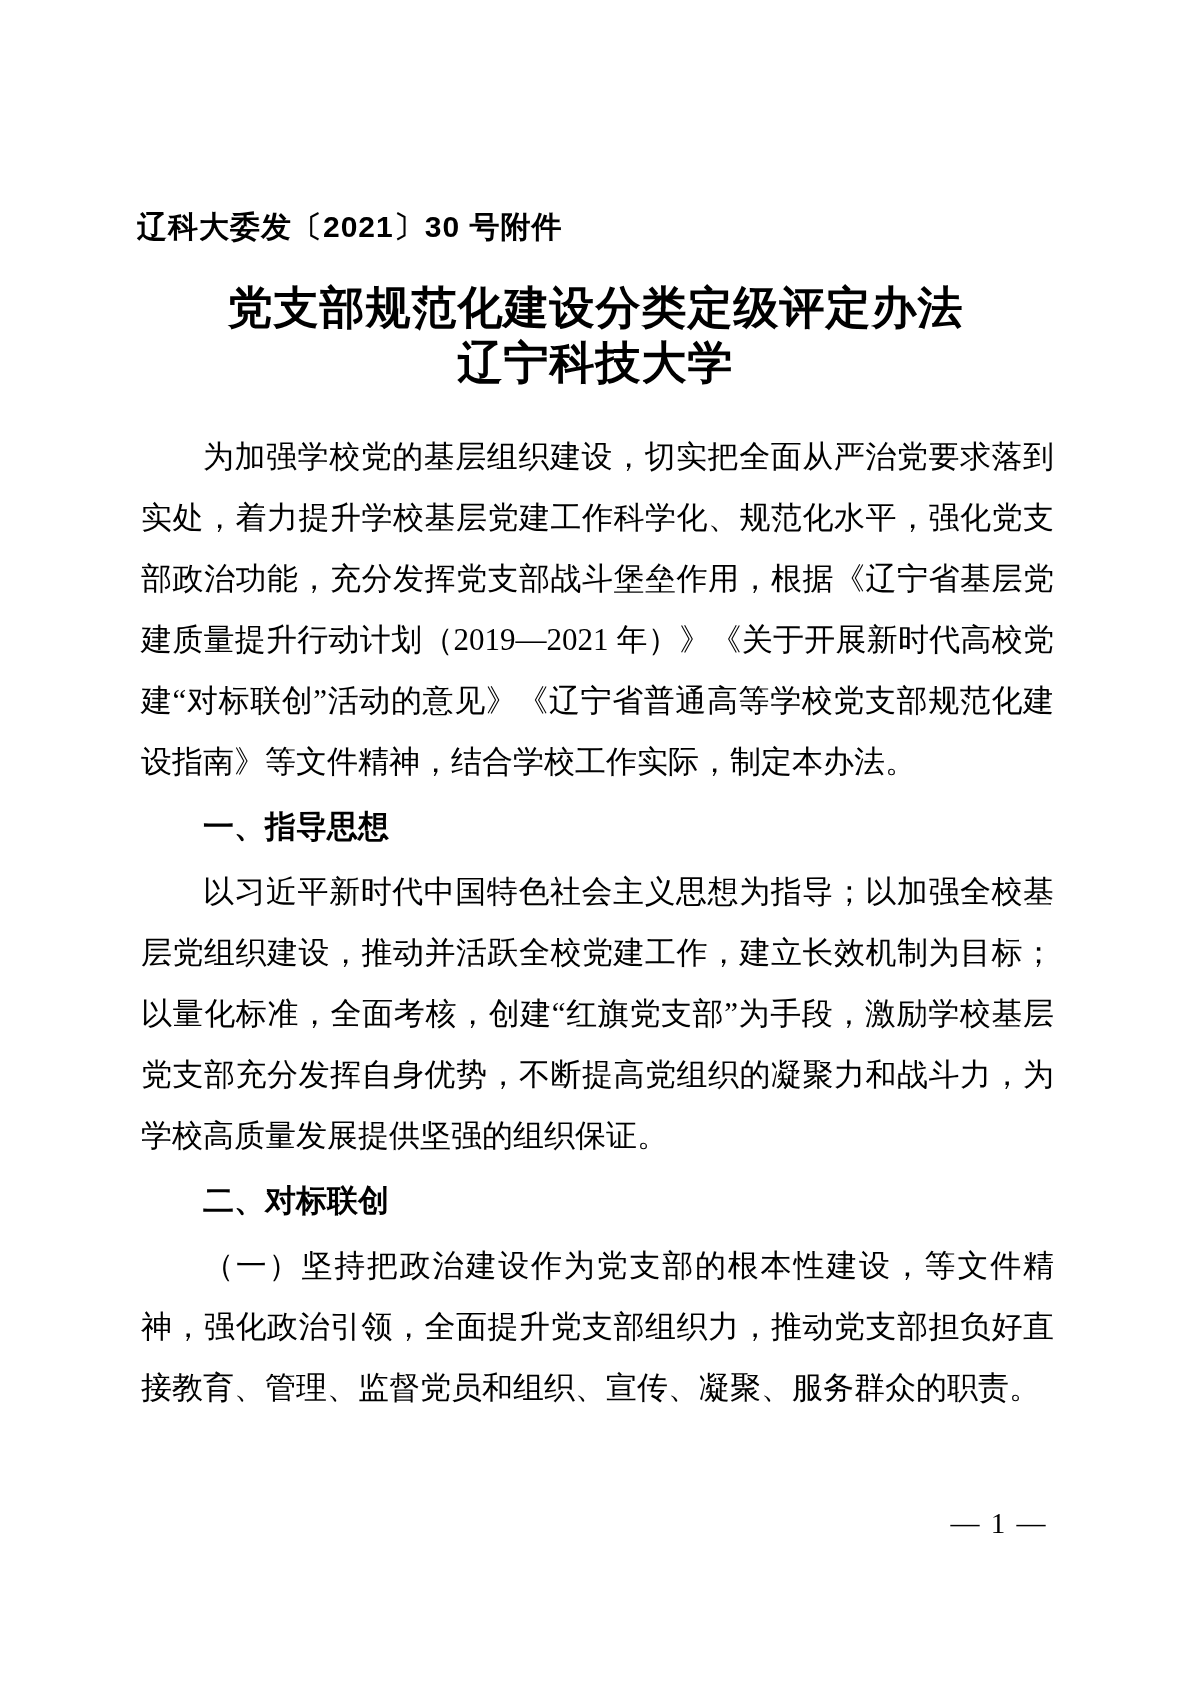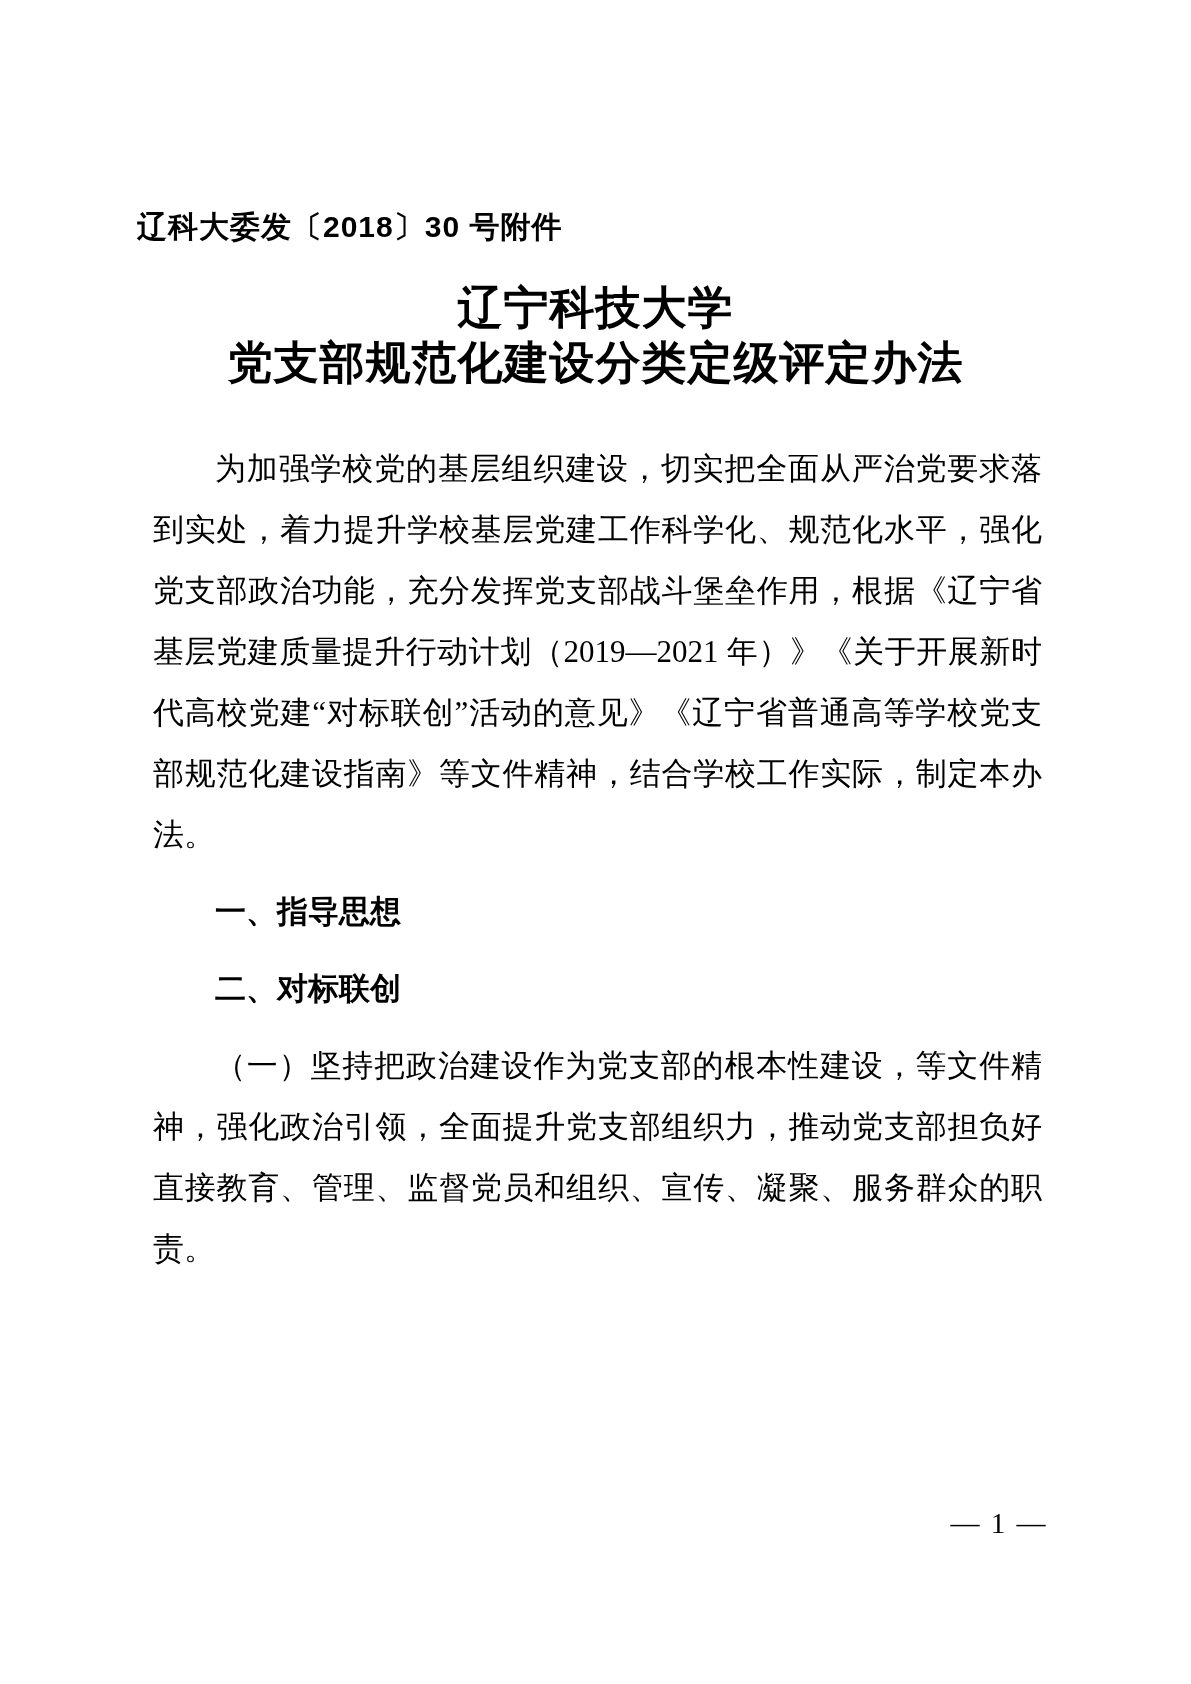--- a/index.html
+++ b/index.html
@@ -42,21 +42,21 @@
     left: 137px;
     top: 422px;
     width: 921px;
     font-family: "Liberation Serif", "DejaVu Serif", serif;
     font-size: 31px;
     line-height: 61px;
     text-align: justify;
     text-justify: inter-ideograph;
   }
   .content p {
-    margin: 16px;
+    margin: 4px;
     text-indent: 2em;
   }
   .content p.heading {
     font-family: "Liberation Sans", "DejaVu Sans", sans-serif;
     font-weight: 700;
   }
   .page-num {
     position: absolute;
     top: 1507px;
     left: 944px;
@@ -66,29 +66,30 @@
     font-size: 29px;
     letter-spacing: 2px;
     white-space: nowrap;
   }
 </style>
 </head>
 <body>
 
 <div class="sheet">
 
-  <div class="doc-ref">辽科大委发〔2018〕30 号附件</div>
+  <div class="doc-ref">辽科大委发〔2021〕30 号附件</div>
 
   <div class="title-block">
+    <div class="title-line">党支部规范化建设分类定级评定办法</div>
     <div class="title-line">辽宁科技大学</div>
-    <div class="title-line">党支部规范化建设分类定级评定办法</div>
   </div>
 
   <div class="content">
     <p class="para">为加强学校党的基层组织建设，切实把全面从严治党要求落到实处，着力提升学校基层党建工作科学化、规范化水平，强化党支部政治功能，充分发挥党支部战斗堡垒作用，根据《辽宁省基层党建质量提升行动计划（2019—2021 年）》《关于开展新时代高校党建“对标联创”活动的意见》《辽宁省普通高等学校党支部规范化建设指南》等文件精神，结合学校工作实际，制定本办法。</p>
     <p class="heading">一、指导思想</p>
+    <p class="para">以习近平新时代中国特色社会主义思想为指导；以加强全校基层党组织建设，推动并活跃全校党建工作，建立长效机制为目标；以量化标准，全面考核，创建“红旗党支部”为手段，激励学校基层党支部充分发挥自身优势，不断提高党组织的凝聚力和战斗力，为学校高质量发展提供坚强的组织保证。</p>
     <p class="heading">二、对标联创</p>
     <p class="para">（一）坚持把政治建设作为党支部的根本性建设，等文件精神，强化政治引领，全面提升党支部组织力，推动党支部担负好直接教育、管理、监督党员和组织、宣传、凝聚、服务群众的职责。</p>
   </div>
 
   <div class="page-num">— 1 —</div>
 
 </div>
 
 </body></html>

